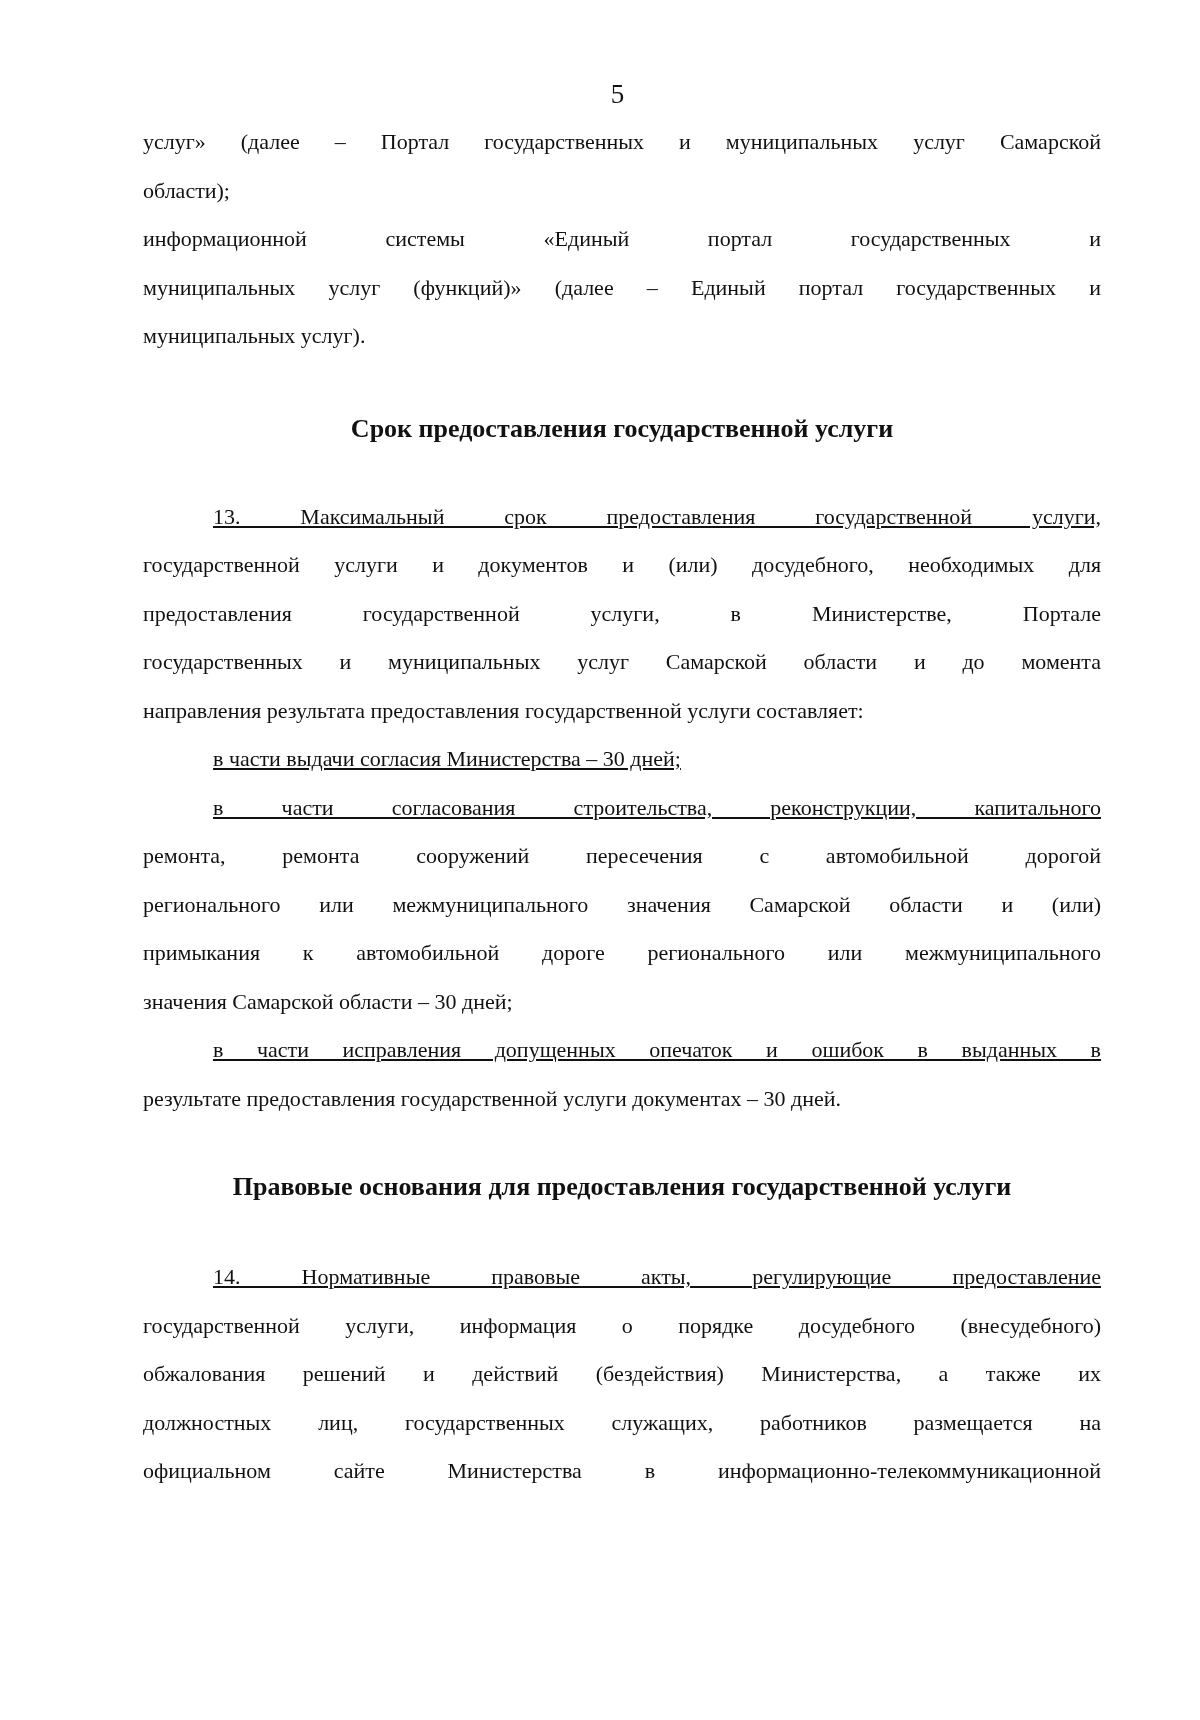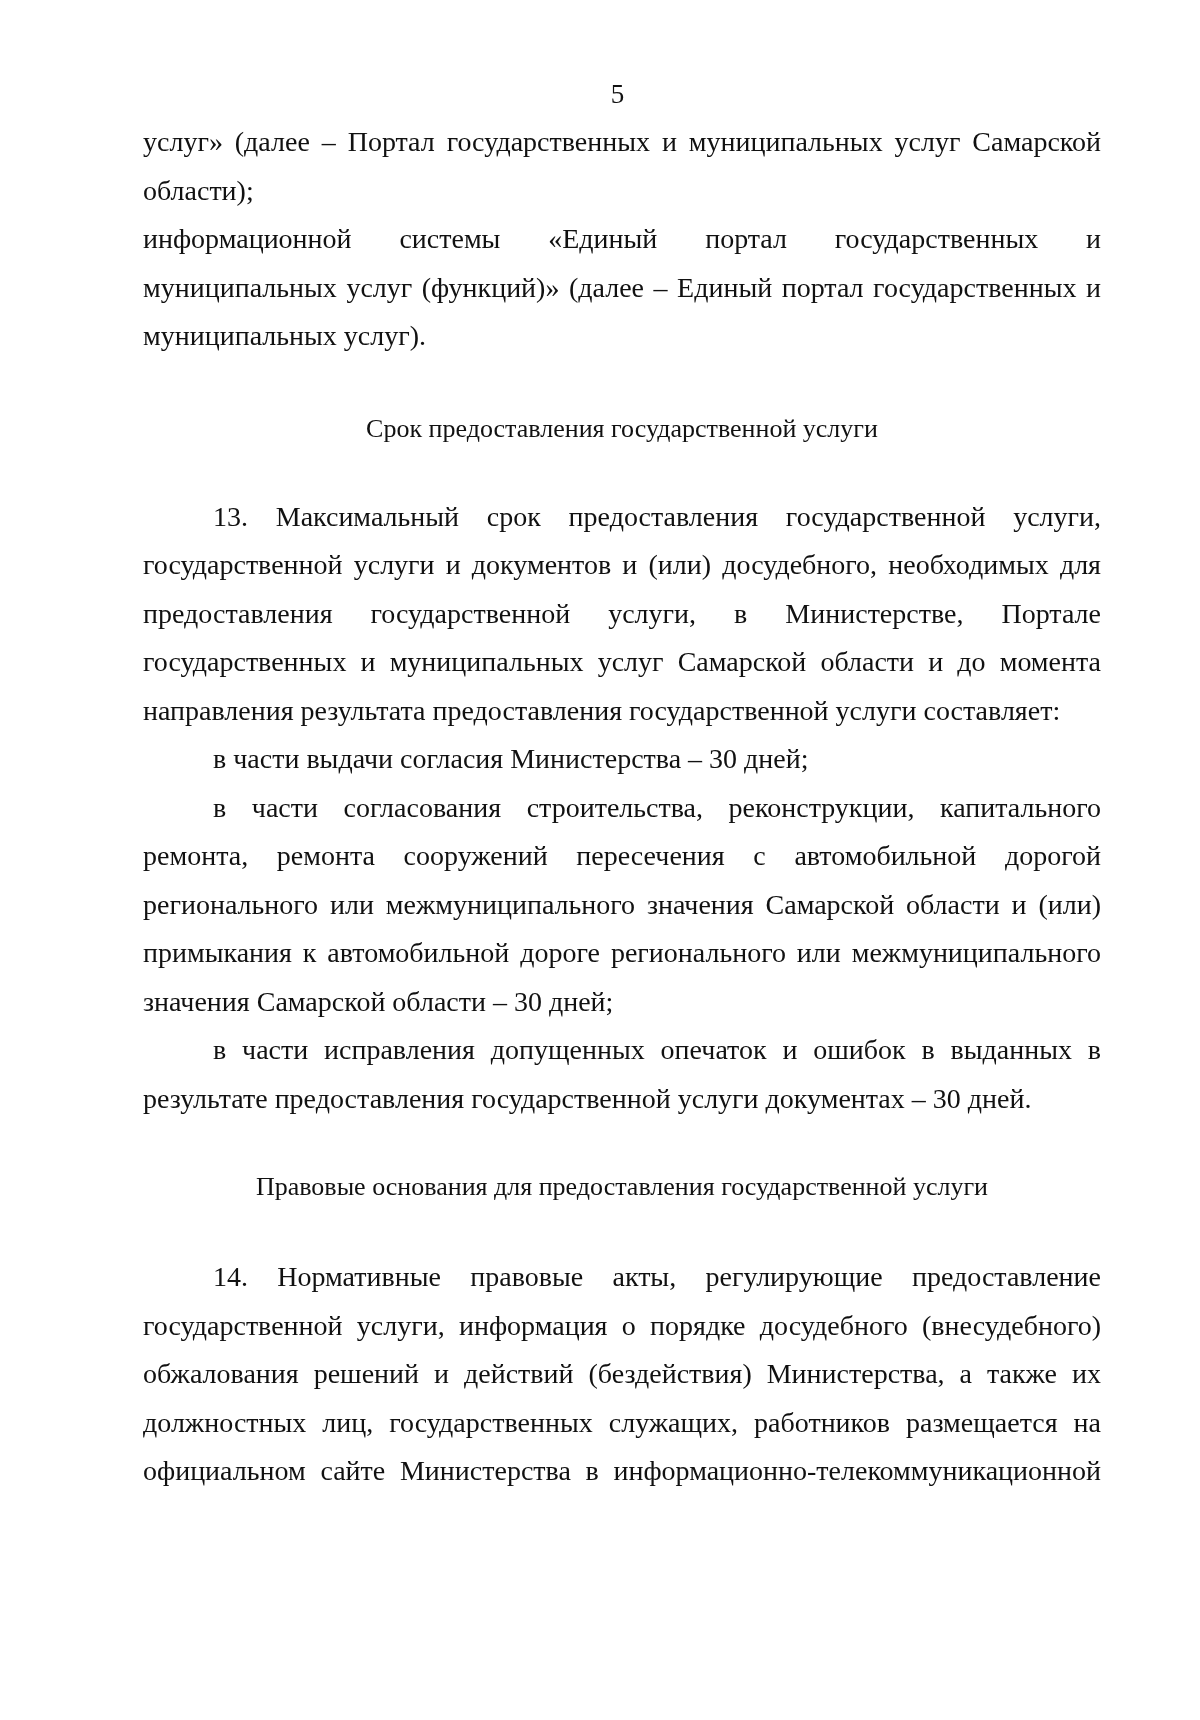--- a/index.html
+++ b/index.html
@@ -25,37 +25,38 @@
       line-height: 32px;
     }
     .content {
       position: absolute;
       left: 143px;
       top: 118px;
       width: 958px;
     }
     .line {
       display: block;
-      font-size: 28px;
+      font-size: 22px;
       height: 48.5px;
       line-height: 48.5px;
       white-space: nowrap;
       text-align: justify;
       text-align-last: justify;
     }
     .line.last {
       text-align-last: left;
     }
     .line.indent {
       padding-left: 70px;
+      text-decoration: underline;
     }
     .heading {
       display: block;
       font-size: 26px;
-      font-weight: normal;
+      font-weight: bold;
       text-align: center;
       line-height: 48px;
       white-space: nowrap;
     }
     .list-marker {
       display: inline-block;
       width: 70px;
     }
   </style>
 </head>

